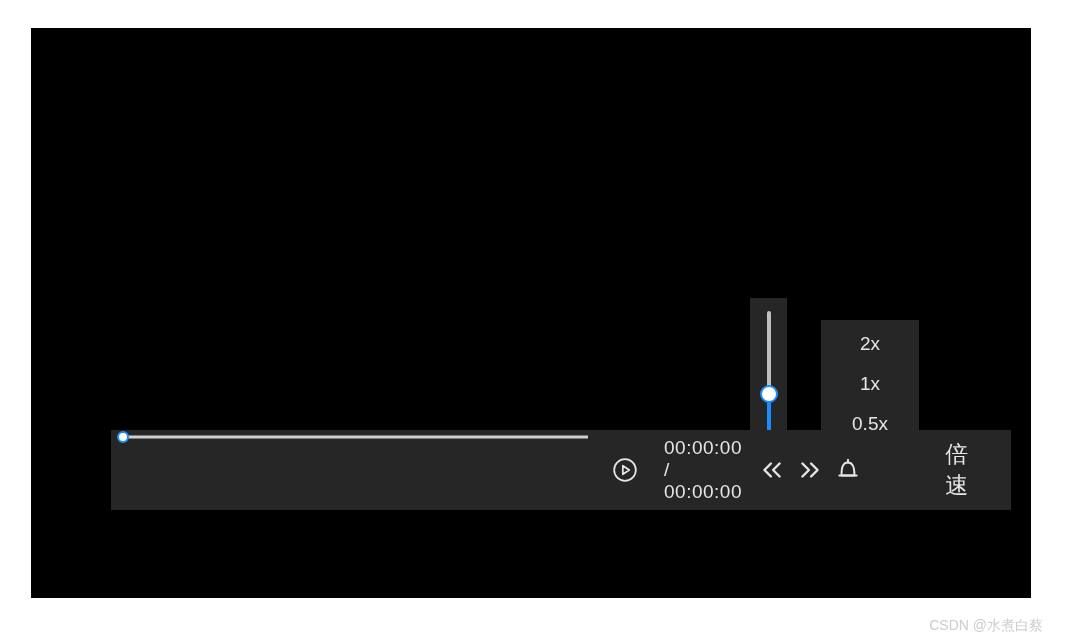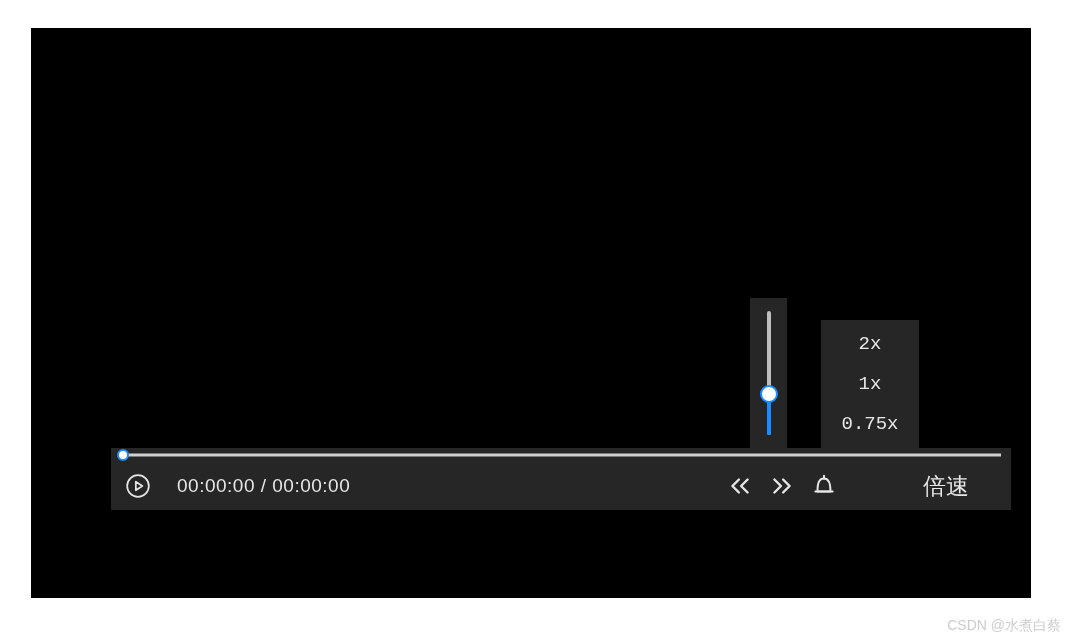--- a/index.html
+++ b/index.html
@@ -20,24 +20,24 @@
       top: 28px;
       width: 1000px;
       height: 570px;
       background: #000000;
     }
     .controls-bar {
       position: absolute;
       left: 80px;
       bottom: 88px;
       width: 900px;
-      height: 62px;
+      height: 80px;
       background: #262626;
       display: flex;
-      flex-direction: column;
+      flex-direction: row;
     }
     .progress-track {
       position: relative;
       height: 14px;
       width: 100%;
       display: flex;
       align-items: center;
     }
     .progress-line {
       position: absolute;
@@ -110,21 +110,20 @@
     .speed-menu {
       position: absolute;
       right: 112px;
       bottom: 150px;
       width: 98px;
       background: #262626;
       display: flex;
       flex-direction: column;
       align-items: center;
       padding: 4px 0;
-      font-family: Liberation Mono, monospace;
     }
     .speed-item {
       color: #e6e6e6;
       font-size: 19px;
       padding: 9px 0;
       cursor: pointer;
       width: 100%;
       text-align: center;
     }
     .volume-panel {
@@ -159,21 +158,21 @@
       left: 50%;
       transform: translateX(-50%);
       width: 18px;
       height: 18px;
       border-radius: 50%;
       background: #ffffff;
       border: 2px solid #1a8cff;
     }
     .watermark {
       position: absolute;
-      right: 14px;
+      right: 32px;
       bottom: 8px;
       font-size: 14px;
       color: #cccccc;
       font-family: "Microsoft YaHei", sans-serif;
     }
   </style>
 </head>
 <body>
 
 <div class="outer-frame">
@@ -181,21 +180,21 @@
   <div class="volume-panel">
     <div class="vol-track">
       <div class="vol-fill"></div>
       <div class="vol-thumb"></div>
     </div>
   </div>
 
   <div class="speed-menu">
     <div class="speed-item">2x</div>
     <div class="speed-item">1x</div>
-    <div class="speed-item">0.75x</div>
+    <div class="speed-item">0.5x</div>
   </div>
 
   <div class="controls-bar">
     <div class="progress-track">
       <div class="progress-line"></div>
       <div class="progress-thumb"></div>
     </div>
     <div class="controls-row">
       <div class="play-btn">
         <svg viewBox="0 0 24 24" fill="none" stroke="#e6e6e6" stroke-width="1.6">

